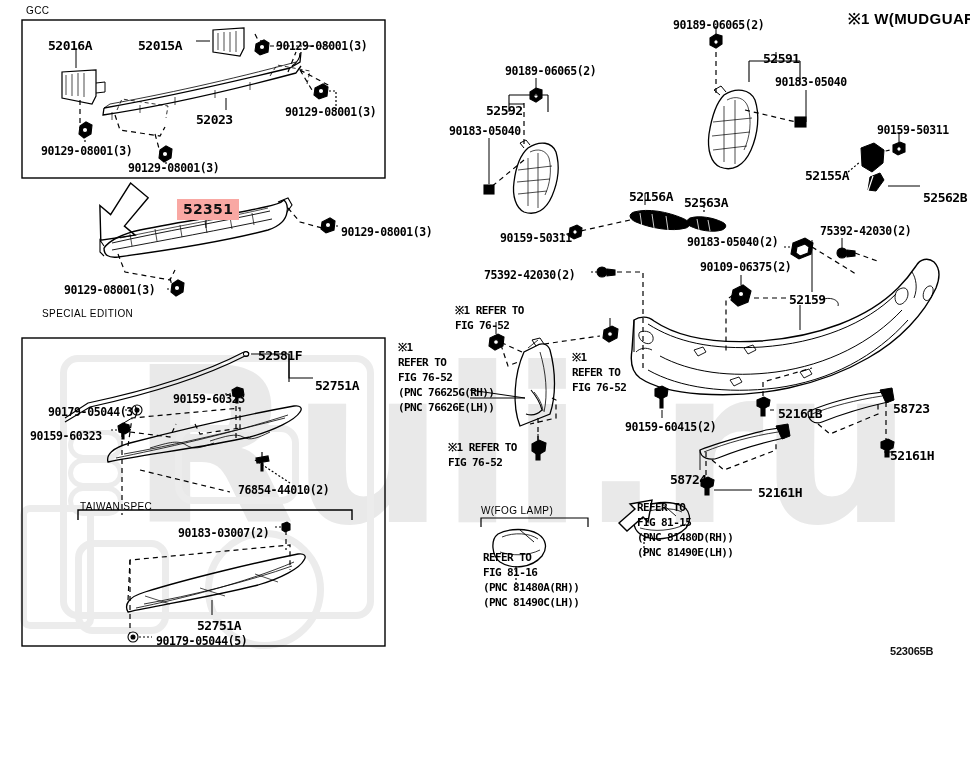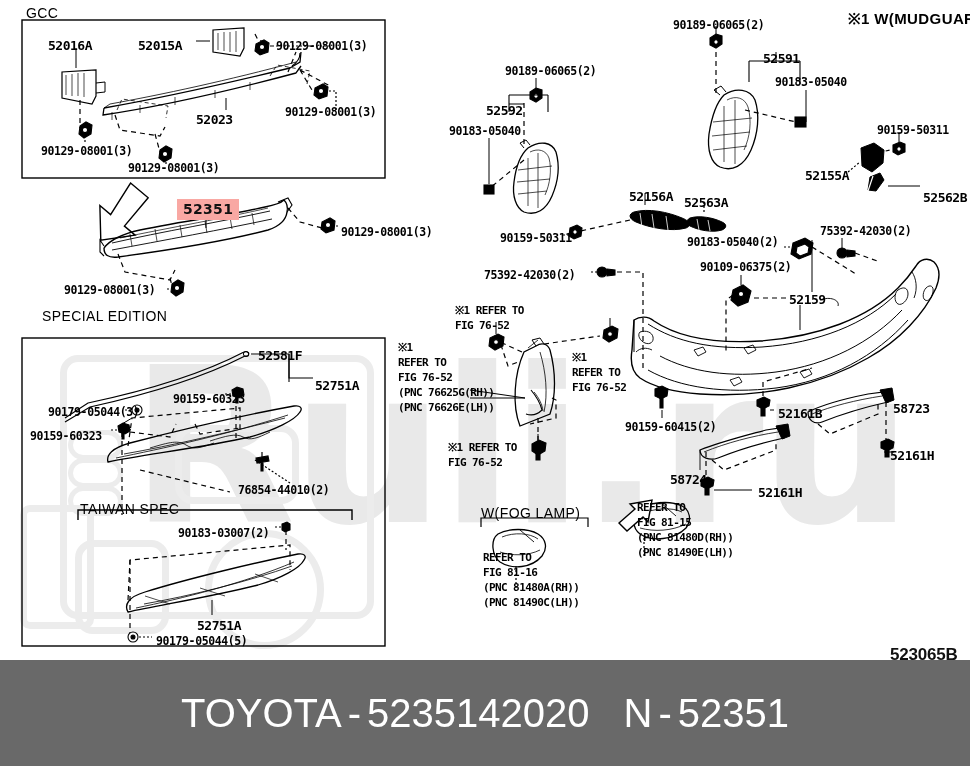--- a/index.html
+++ b/index.html
@@ -17,29 +17,29 @@
 
   
   #art{position:absolute;left:0;top:0;width:970px;height:660px;z-index:2;}
 
   
   .lbl{position:absolute;z-index:4;white-space:nowrap;color:#000;
        font-family:"DejaVu Sans Mono",monospace;font-weight:700;font-size:11.5px;
        letter-spacing:-0.4px;}
   .lbl.big{font-size:13px;letter-spacing:-0.5px;}
   .grp{position:absolute;z-index:4;white-space:nowrap;color:#000;
-       font-family:"Liberation Sans",sans-serif;font-size:14px;letter-spacing:.4px;}
+       font-family:"Liberation Sans",sans-serif;font-size:10px;letter-spacing:.4px;}
   .ref{position:absolute;z-index:4;white-space:nowrap;color:#000;
        font-family:"DejaVu Sans Mono",monospace;font-weight:700;font-size:11px;
        line-height:15px;letter-spacing:-0.6px;}
   .hl{position:absolute;z-index:5;background:#f9a8a3;color:#111;
       font-family:"DejaVu Sans",sans-serif;font-weight:700;font-size:14px;
       padding:2px 6px 3px 6px;letter-spacing:.3px;}
   .diagcode{position:absolute;z-index:4;font-family:"Liberation Sans",sans-serif;
-      font-size:17px;font-weight:600;color:#111;letter-spacing:-0.2px;}
+      font-size:11px;font-weight:600;color:#111;letter-spacing:-0.2px;}
 
   
   #footer{position:absolute;left:0;top:660px;width:970px;height:106px;
     background:#696969;z-index:6;display:flex;align-items:center;justify-content:center;}
   #footer .ftxt{color:#fff;font-family:"Liberation Sans",sans-serif;
     font-size:40px;font-weight:400;letter-spacing:0px;}
   #footer .sep{display:inline-block;width:34px;}
 </style>
 </head>
 <body>
@@ -478,19 +478,14 @@
       <div class="ref" style="left: 637px; top: 500px;">
         <div>REFER TO</div>
         <div>FIG 81-15</div>
         <div>(PNC 81480D(RH))</div>
         <div>(PNC 81490E(LH))</div>
       </div>
     </div>
 
   <div class="diagcode" style="left:890px;top:645px;">523065B</div>
 
-  <div id="footer">
-    <div class="ftxt">
-      <span>TOYOTA</span><span style="padding:0 6px;">-</span><span>5235142020</span><span class="sep"></span><span>N</span><span style="padding:0 6px;">-</span><span>52351</span>
-    </div>
-  </div>
 
 </div>
 
 </body></html>

